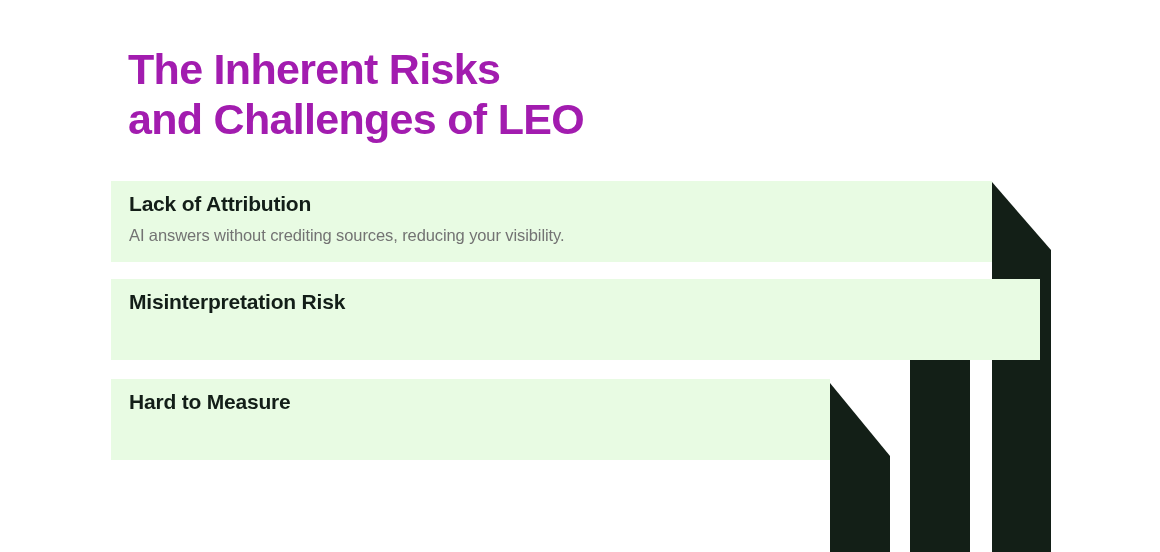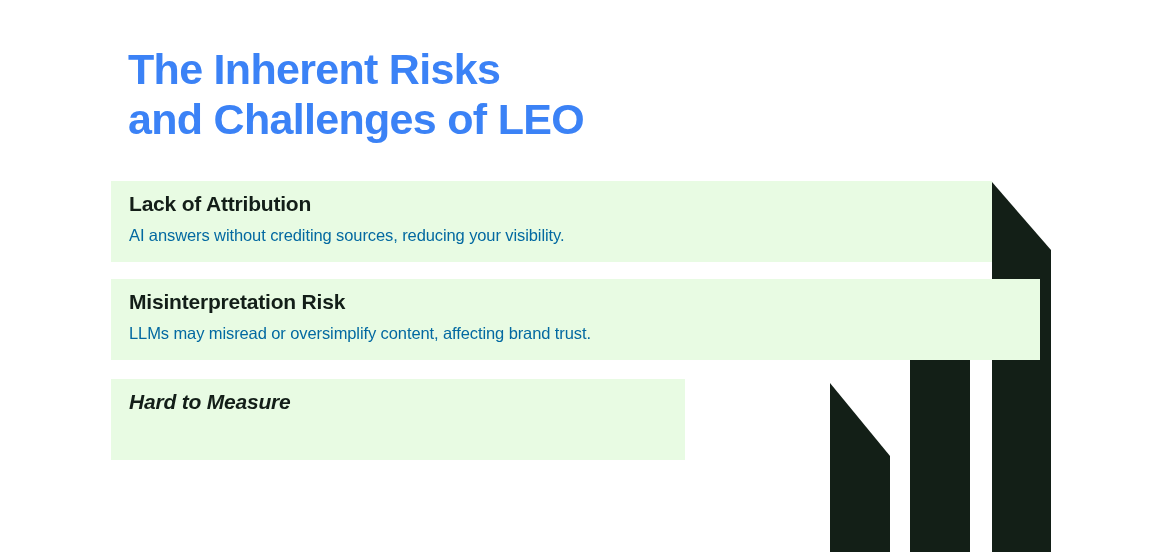--- a/index.html
+++ b/index.html
@@ -24,21 +24,21 @@
   
   .title {
     position: absolute;
     left: 128px;
     top: 44px;
     width: 700px;
     font-size: 43px;
     font-weight: 700;
     line-height: 50px;
     letter-spacing: -0.7px;
-    color: #3b82f6;
+    color: #a21caf;
     white-space: pre-line;
   }
 
   
   .extrusions {
     position: absolute;
     left: 0;
     top: 0;
     width: 1160px;
     height: 552px;
@@ -47,40 +47,40 @@
   
   .band {
     position: absolute;
     left: 111px;
     height: 81px;
     background: #e8fbe3;
     box-sizing: border-box;
   }
   .band-1 { top: 181px; width: 881px; }
   .band-2 { top: 279px; width: 929px; }
-  .band-3 { top: 379px; width: 574px; font-style: italic; }
+  .band-3 { top: 379px; width: 719px; }
 
   .band-heading {
     position: absolute;
     left: 18px;
     top: 11px;
     font-size: 21px;
     font-weight: 700;
     letter-spacing: -0.2px;
     color: #131e18;
     white-space: nowrap;
   }
   .band-desc {
     position: absolute;
     left: 18px;
     top: 45px;
     font-size: 16.5px;
     font-weight: 400;
     letter-spacing: -0.1px;
-    color: #0369a1;
+    color: #737373;
     white-space: nowrap;
   }
 </style>
 </head>
 <body>
 
 <div class="canvas">
 
   <div class="title">The Inherent Risks
 and Challenges of LEO</div>
@@ -94,20 +94,19 @@
     <polygon points="830,383 890,456 890,552 830,552" fill="#131f17"></polygon>
   </svg>
 
   <div class="band band-1">
     <div class="band-heading">Lack of Attribution</div>
     <div class="band-desc">AI answers without crediting sources, reducing your visibility.</div>
   </div>
 
   <div class="band band-2">
     <div class="band-heading">Misinterpretation Risk</div>
-    <div class="band-desc">LLMs may misread or oversimplify content, affecting brand trust.</div>
   </div>
 
   <div class="band band-3">
     <div class="band-heading">Hard to Measure</div>
   </div>
 
 </div>
 
 </body></html>

